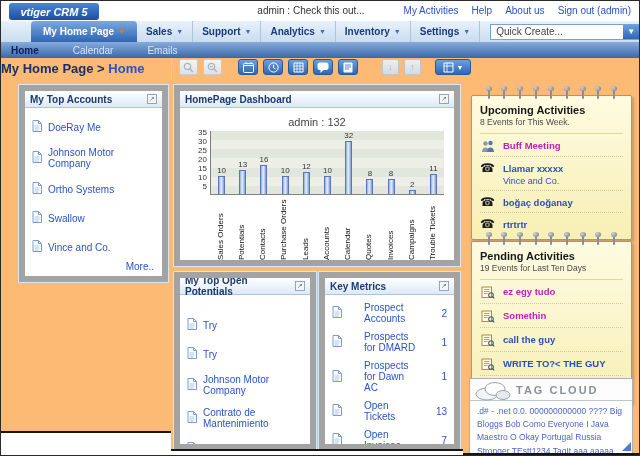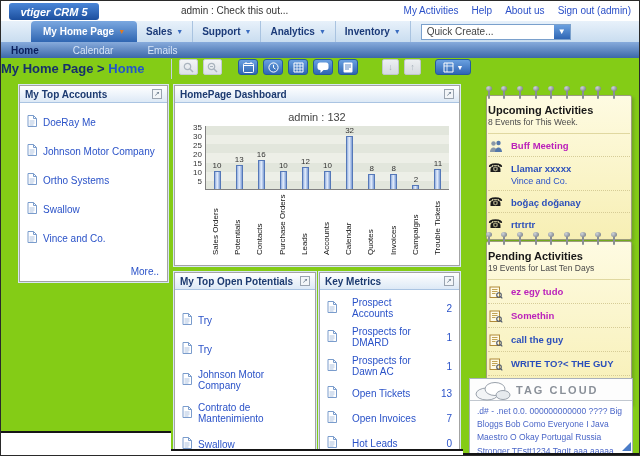--- a/index.html
+++ b/index.html
@@ -1,25 +1,25 @@
 <!DOCTYPE html>
 <html><head>
 <meta charset="utf-8">
 <style>
   html,body{margin:0;padding:0;background:#fff;}
   *{box-sizing:border-box;}
   .screen{position:relative;width:640px;height:456px;font-family:"Liberation Sans",sans-serif;
-    background:#84cc16;border:1px solid #2a2a2a;overflow:hidden;}
+    background:#fdba74;border:1px solid #2a2a2a;overflow:hidden;}
 
   
   .topbar{position:absolute;left:0;top:0;width:640px;height:20px;background:#fff;}
   .logo{position:absolute;left:8px;top:2px;width:90px;height:17px;border-radius:3px;
     background:linear-gradient(180deg,#4a86d8,#1c4f9e);color:#fff;font-weight:bold;font-style:italic;
     font-size:11px;display:flex;align-items:center;justify-content:center;}
-  .statustext{position:absolute;left:180px;right:200px;top:4px;font-size:10px;color:#333;}
+  .statustext{position:absolute;left:180px;right:200px;top:4px;text-align:center;font-size:10px;color:#333;}
   .toplinks{position:absolute;right:10px;top:4px;display:flex;gap:13px;font-size:10px;}
   .toplinks a{color:#2b50c8;text-decoration:none;cursor:pointer;}
 
   
   .navbar{position:absolute;left:0;top:20px;width:640px;height:21px;
     background:linear-gradient(180deg,#e8f1fa,#c9ddf0);display:flex;align-items:stretch;}
   .tabs{display:flex;margin-left:30px;}
   .tab{display:flex;align-items:center;gap:4px;padding:0 9px;font-size:10px;font-weight:bold;
     color:#1b3a78;border-right:1px solid #a9c3e0;cursor:pointer;}
   .tab .caret{font-size:7px;color:#3a6cc0;}
@@ -46,30 +46,30 @@
   .toolbar{position:absolute;left:178px;top:58px;display:flex;align-items:center;}
   .tb{height:16px;display:flex;align-items:center;justify-content:center;cursor:pointer;margin-right:5px;}
   .tb-gray{width:19px;background:linear-gradient(180deg,#f2f4f6,#dde2e8);border:1px solid #c6ccd4;border-radius:2px;}
   .tb-blue{width:20px;background:linear-gradient(180deg,#6aa0e0,#2f66b4);border:1px solid #265a9e;border-radius:3px;}
   .tb-graybtn{width:17px;background:linear-gradient(180deg,#eceff2,#d6dbe0);border:1px solid #c0c6cc;border-radius:2px;}
   .tb-wide{width:36px;gap:3px;}
   .tb-arrow{font-size:9px;color:#a7b1bb;}
   .tb-caret{color:#fff;font-size:7px;}
 
   
-  .panel{position:absolute;background:#fff;border:1px solid #a3a3a3;box-shadow:0 0 0 1px #d8e6f4;}
+  .panel{position:absolute;background:#fff;border:6px solid #a3a3a3;box-shadow:0 0 0 1px #d8e6f4;}
   .panel-h{height:17px;background:linear-gradient(180deg,#ffffff,#dde9f6);border-bottom:1px solid #aac4e2;
     display:flex;align-items:center;padding:0 5px;}
   .panel-h .ttl{font-size:10px;font-weight:bold;color:#1c3a70;flex:1;}
   .expand{width:10px;height:10px;border:1px solid #9aa4b0;background:#f2f5f8;color:#66788a;
     font-size:7px;line-height:8px;text-align:center;cursor:pointer;}
   .link-row{display:flex;align-items:center;gap:6px;padding:6px 7px 5px;cursor:pointer;}
   .blue-link{font-size:10px;color:#2a52c8;}
   .more{position:absolute;right:8px;bottom:4px;font-size:10px;color:#2a52c8;cursor:pointer;}
-  .metric-row{display:flex;align-items:center;gap:15px;padding:4px 7px 3px;cursor:pointer;}
+  .metric-row{display:flex;align-items:center;gap:22px;padding:4px 7px 3px;cursor:pointer;}
   .metric-row .blue-link{flex:1;}
   .metric-val{font-size:10px;color:#2a52c8;}
 
   
   .chart{padding:2px 10px 0;}
   .chart-title{text-align:center;font-size:11px;color:#444;margin:6px 0 3px;}
   .chart-area{display:flex;}
   .yaxis{position:relative;width:20px;height:64px;}
   .ytick{position:absolute;right:3px;font-size:8px;color:#333;}
   .plot{position:relative;flex:1;height:64px;border-left:1px solid #808080;border-bottom:1px solid #808080;
@@ -83,21 +83,21 @@
   .xl{flex:1;display:flex;justify-content:center;}
   .xlt{writing-mode:vertical-rl;transform:rotate(180deg);font-size:8px;color:#111;white-space:nowrap;line-height:1;}
 
   
   .padwrap{position:absolute;left:470px;width:161px;}
   .spiral{display:flex;justify-content:space-around;height:12px;padding:0 10px;position:relative;z-index:2;}
   .ring{width:2px;height:12px;background:#8a8f96;border-radius:1px;position:relative;}
   .ring::before{content:"";position:absolute;top:-1px;left:-2px;width:6px;height:5px;border-radius:50%;
     background:radial-gradient(circle at 35% 35%,#cfd4da,#6d737b);}
   .pad{background:linear-gradient(180deg,#fefbe2,#f7efb4);border:1px solid #9d9d7e;border-radius:2px;
-    box-shadow:1.5px 2px 3px rgba(60,60,60,.25);margin-top:-4px;padding:8px 1px 5px;margin-left:15px;}
+    box-shadow:1.5px 2px 3px rgba(60,60,60,.25);margin-top:-4px;padding:8px 8px 5px;}
   .pad-title{font-size:11px;font-weight:bold;color:#181818;}
   .pad-sub{font-size:8.5px;color:#4a4a4a;margin-top:1px;padding-bottom:6px;border-bottom:1px solid #e0d8a0;}
   .act-row{display:flex;align-items:flex-start;gap:8px;padding:6px 0 4px;border-bottom:1px dotted #d6cc96;cursor:pointer;}
   .act-row:last-child{border-bottom:none;}
   .act-icon{width:15px;display:flex;justify-content:center;flex-shrink:0;}
   .act-label{font-size:9.5px;font-weight:bold;}
   .act-sub{font-size:9px;color:#2a52c8;font-weight:normal;margin-top:2px;}
   .phone-glyph{font-size:12px;line-height:10px;color:#1a1a1a;}
 
   
@@ -144,20 +144,24 @@
         <div class="tab">
           <span>Support</span>
           <span class="caret">▼</span>
         </div>
         <div class="tab">
           <span>Analytics</span>
           <span class="caret">▼</span>
         </div>
         <div class="tab">
           <span>Inventory</span>
+          <span class="caret">▼</span>
+        </div>
+        <div class="tab">
+          <span>Settings</span>
           <span class="caret">▼</span>
         </div>
       </div>
     <div class="qc">
       <span class="qc-label">Quick Create...</span>
       <span class="qc-btn">▼</span>
     </div>
 
   </div>
 

